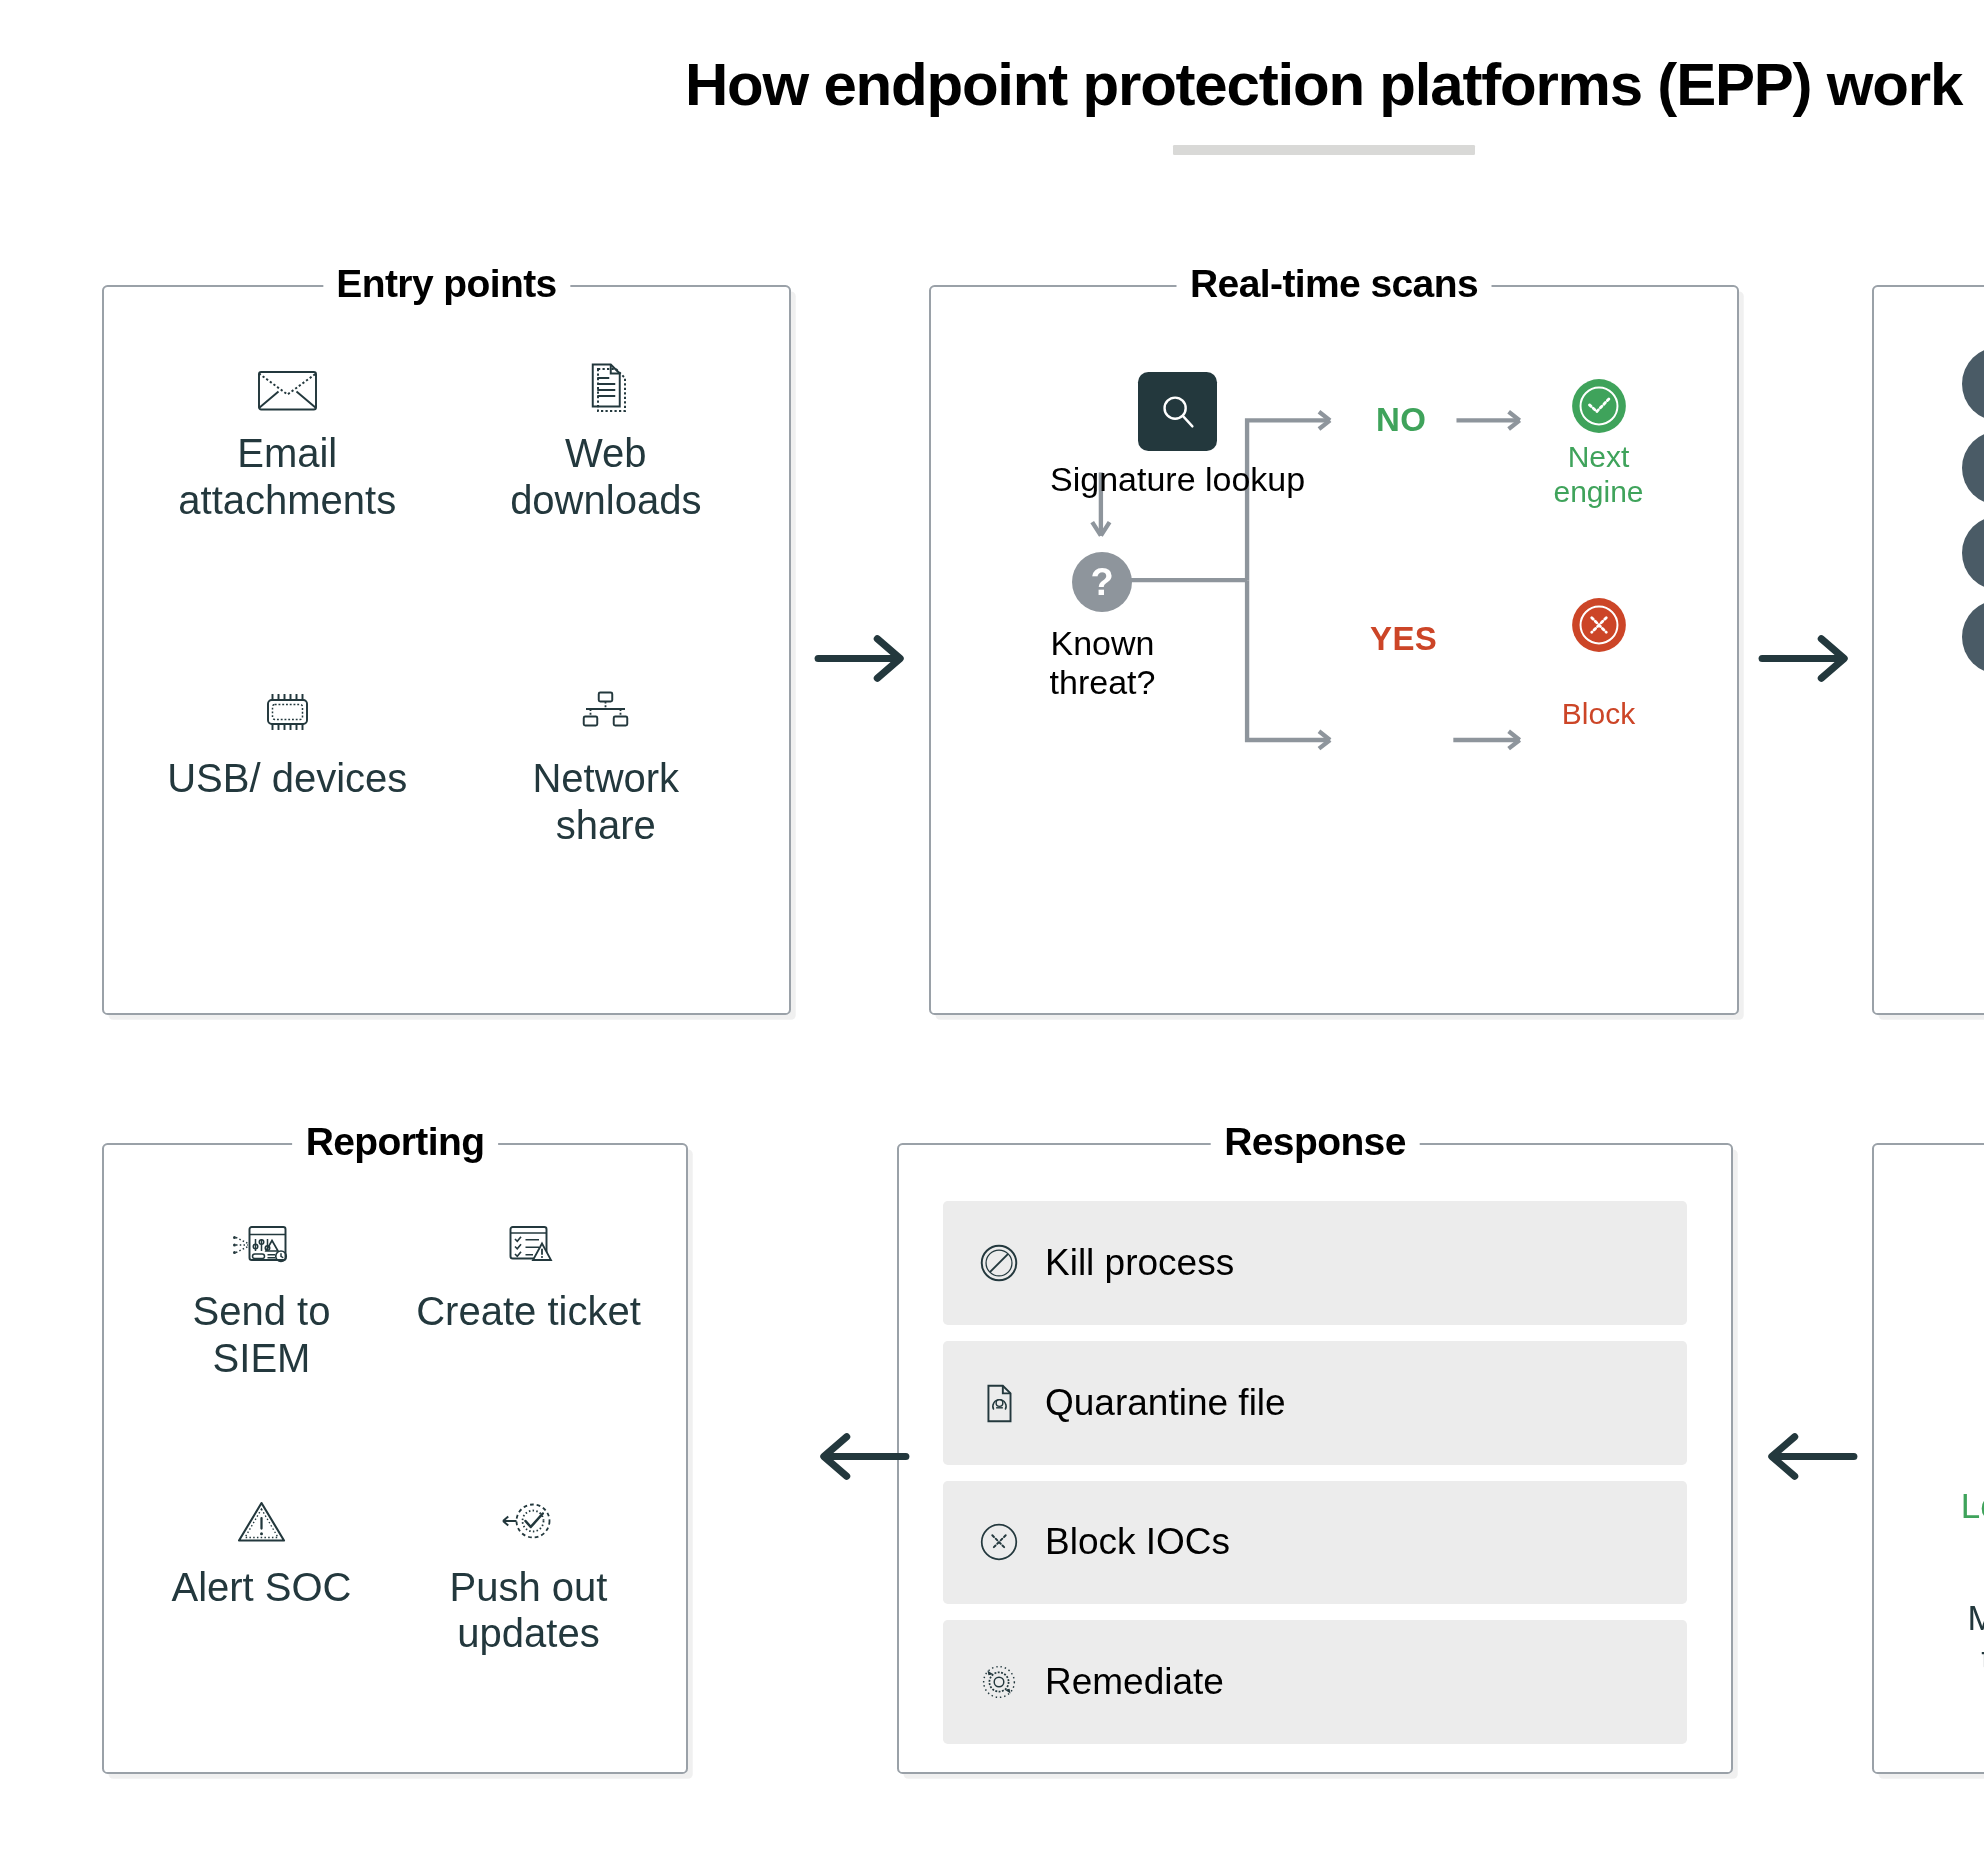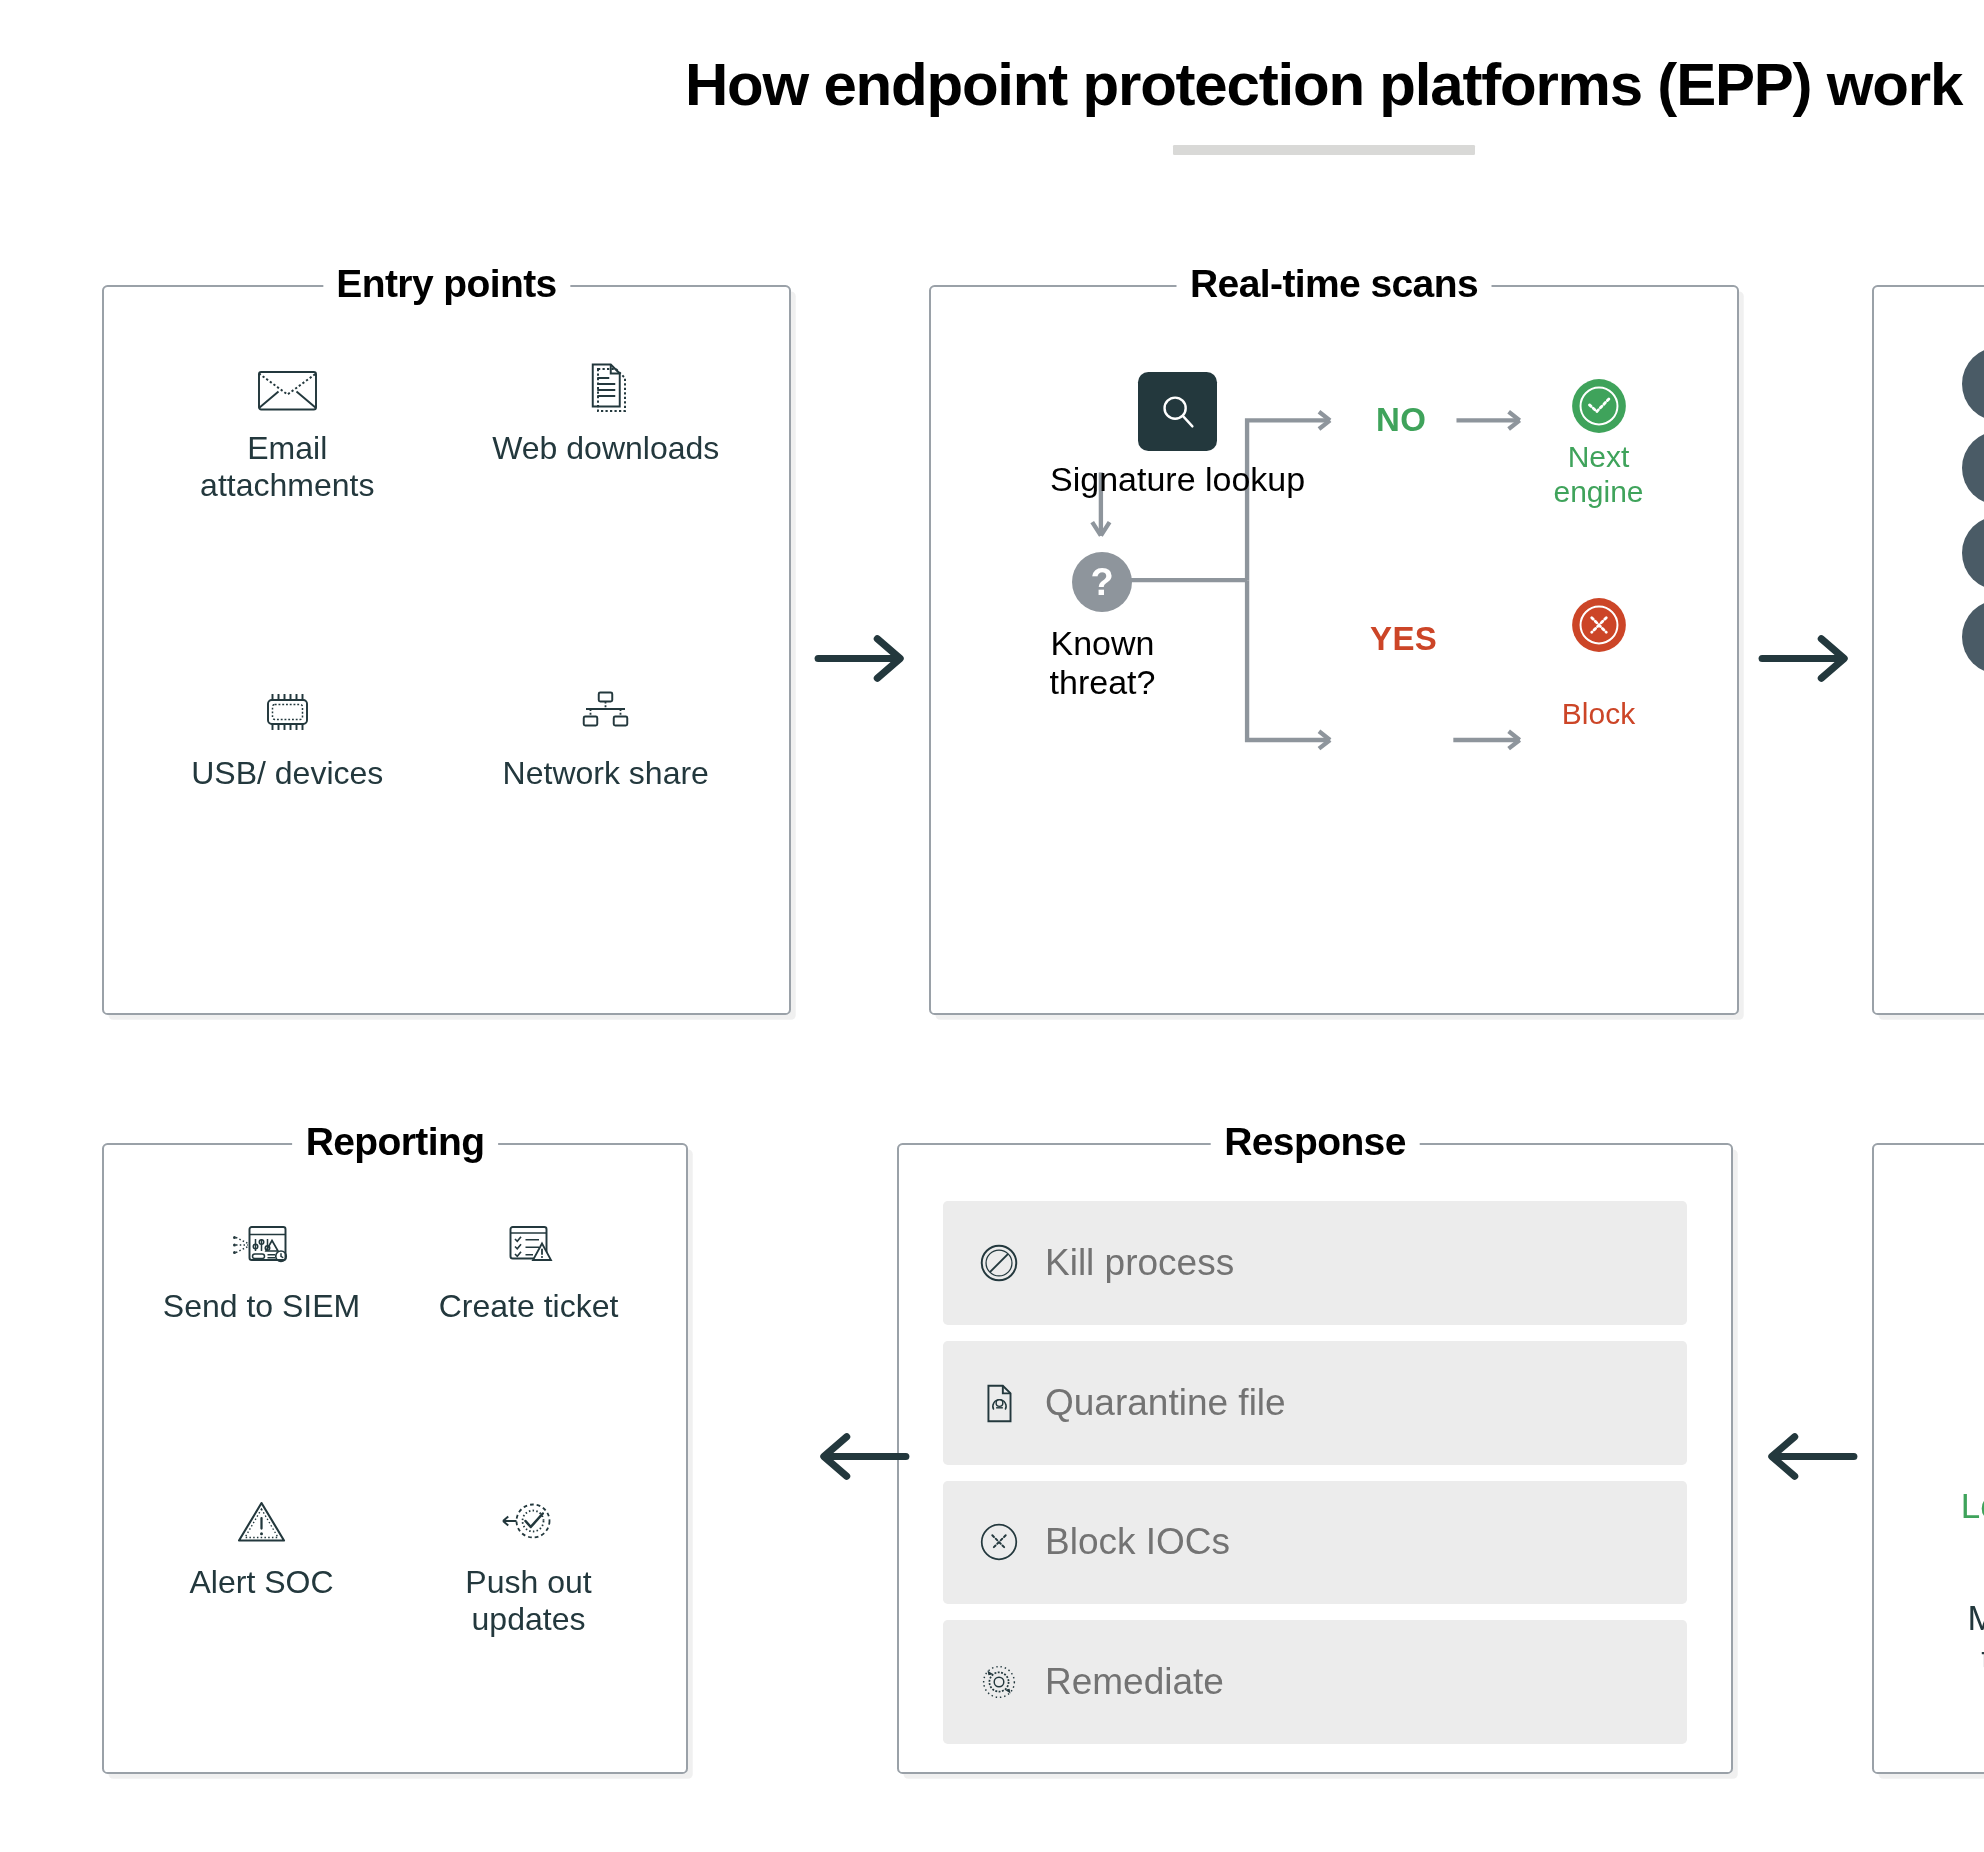--- a/index.html
+++ b/index.html
@@ -83,21 +83,21 @@
   }
   .icon-cell {
     display: flex;
     flex-direction: column;
     align-items: center;
     gap: 11px;
     padding-top: 16px;
   }
   .icon-art { width: 75px; height: 64px; display: block; }
   .icon-label {
-    font-size: 32px;
+    font-size: 40px;
     line-height: 1.17;
     color: #23383D;
     text-align: center;
     max-width: 246px;
   }
 
   
   .tile {
     width: 79px; height: 79px;
     background: #23383D;
@@ -176,21 +176,21 @@
     display: flex; flex-direction: column; gap: 16px;
   }
   .resp-row {
     flex: 1;
     background: #ececec;
     border-radius: 4.8px;
     display: flex; align-items: center; gap: 22px;
     padding-left: 32px;
   }
   .resp-icon { width: 48px; height: 48px; flex: none; display:block; }
-  .resp-text { font-size: 37px; color: #737373; }
+  .resp-text { font-size: 37px; color: #000000; }
 
   
   .dec-inner { position: absolute; inset: 0; }
   .dec-branch {
     position: absolute;
     width: 206px;
     text-align: center;
   }
   .dec-left  { left: 48px; }
   .dec-risk  { font-size: 35px; }

